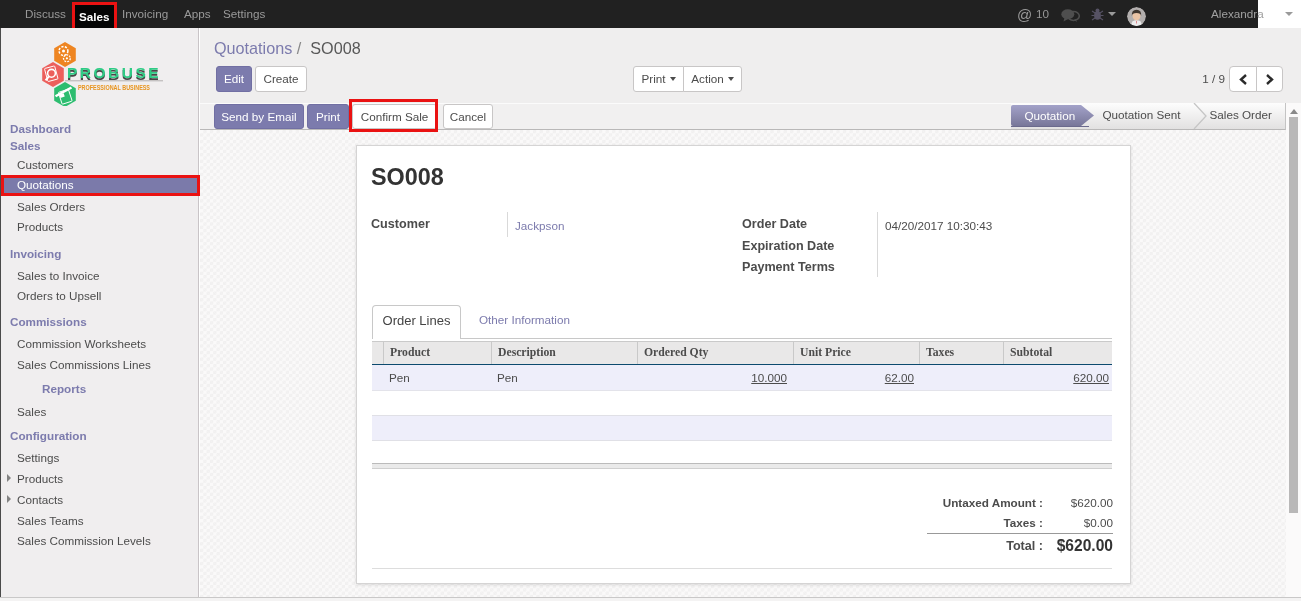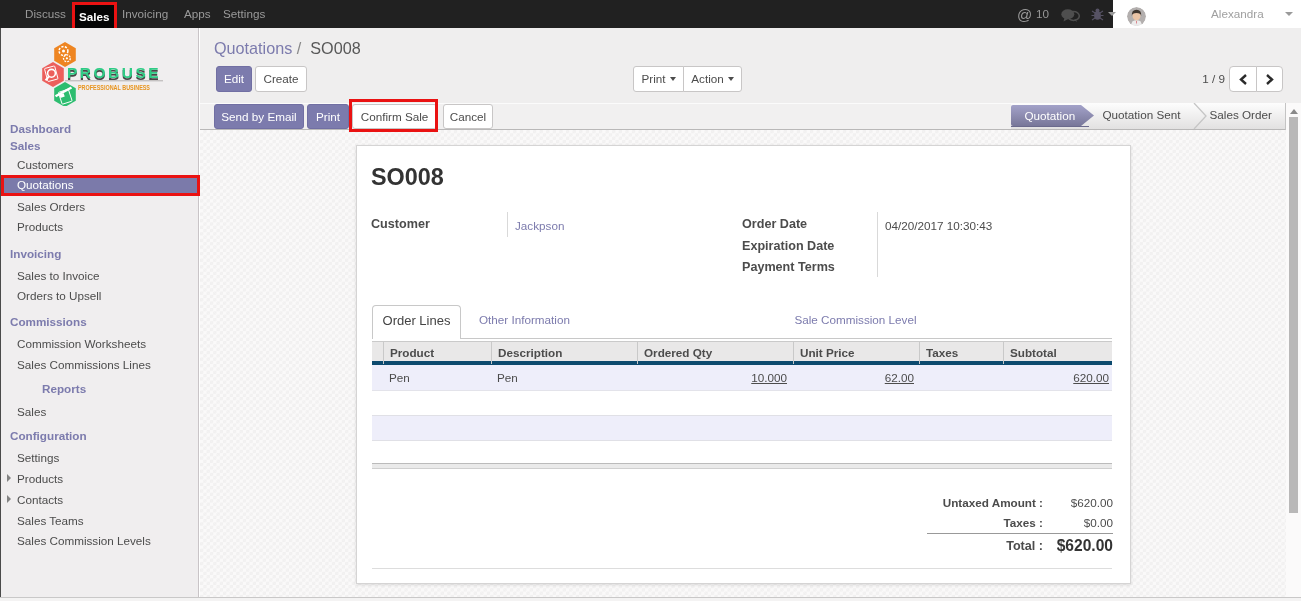--- a/index.html
+++ b/index.html
@@ -1,19 +1,19 @@
 <!DOCTYPE html>
 <html><head><meta charset="utf-8"><style>
 * { margin:0; padding:0; box-sizing:border-box; }
 html,body { width:1301px; height:601px; }
 body { font-family:"Liberation Sans",sans-serif; font-size:11.7px; color:#4c4c4c; position:relative; background:#fff; overflow:hidden; }
 .abs { position:absolute; }
 
 
-#navbar { position:absolute; left:0; top:0; width:1113px; height:28px; background:#212121; }
+#navbar { position:absolute; left:0; top:0; width:1258px; height:28px; background:#212121; }
 .navitem { position:absolute; top:0; height:28px; line-height:28px; color:#9a9a9a; font-size:11.7px; }
 #salesbox { position:absolute; left:71.5px; top:1.5px; width:45.5px; height:29px; border:3.5px solid #ea1212; background:#050505; color:#fff; font-weight:bold; text-align:center; line-height:23px; font-size:11.7px; }
 .nav-right { position:absolute; top:0; height:28px; color:#979797; }
 
 
 #sidebar { position:absolute; left:0; top:28px; width:199px; height:573px; background:#f0eeef; border-right:1px solid #c9c4c7; border-left:1px solid #4a4a4a; }
 .side-head { position:absolute; left:9px; color:#7c7bad; font-weight:bold; font-size:11.7px; line-height:15px; }
 .side-item { position:absolute; left:16px; color:#4c4c4c; font-size:11.7px; line-height:15px; }
 #quot-row { position:absolute; left:0; top:147px; width:199px; height:21px; border:3px solid #ea1212; background:#7b7aaa; }
 #quot-row span { position:absolute; left:13px; top:-1.5px; color:#fff; line-height:15px; }
@@ -53,21 +53,21 @@
 .vsep { position:absolute; width:1px; background:#d9d9d9; }
 .link { color:#7c7bad; }
 
 
 #tabbar { position:absolute; left:15px; top:157px; width:740px; height:35.5px; border-bottom:1px solid #c8c8c8; }
 #tab-active { position:absolute; left:0px; top:1.5px; width:89px; height:34px; background:#fff; border:1px solid #c8c8c8; border-bottom:none; border-radius:4px 4px 0 0; line-height:30px; text-align:center; color:#444; font-size:13px; }
 .tab { position:absolute; top:1px; height:34px; line-height:31px; color:#7c7bad; font-size:11.7px; }
 
 
 #olist { position:absolute; left:15px; top:195px; width:740px; font-size:11.7px; }
-#ohead { position:absolute; left:0; top:0; width:740px; height:24px; background:#e9e8e8; border-top:1px solid #cacaca; border-bottom:4px solid #0c4a6e; }
+#ohead { position:absolute; left:0; top:0; width:740px; height:24px; background:#e9e8e8; border-top:1px solid #cacaca; border-bottom:1px solid #0c4a6e;font-family:Liberation Serif, serif; }
 .hcell { position:absolute; top:0; height:22px; line-height:22px; font-weight:bold; color:#4c4c4c; border-left:1px solid #c9c9c9; padding-left:6px; }
 .orow { position:absolute; left:0; width:740px; height:25px; }
 .oc { position:absolute; top:0; height:25px; line-height:25px; }
 .num { text-align:right;text-decoration:underline; }
 .lav { background:#eeeefa; }
 
 
 .tot-label { position:absolute; font-weight:bold; color:#4c4c4c; text-align:right; font-size:11.7px; line-height:15px; }
 .tot-val { position:absolute; text-align:right; color:#4c4c4c; font-size:11.7px; line-height:15px; }
 </style></head><body>
@@ -205,21 +205,20 @@
   <div class="vsep" style="left:150px; top:66px; height:25px;"></div>
   <div class="fval link" style="left:158px; top:72px;">Jackpson</div>
   <div class="flabel" style="left:385px; top:71px;">Order Date</div>
   <div class="flabel" style="left:385px; top:92.6px;">Expiration Date</div>
   <div class="flabel" style="left:385px; top:114.2px;">Payment Terms</div>
   <div class="vsep" style="left:520px; top:66px; height:65px;"></div>
   <div class="fval" style="left:528px; top:72px;">04/20/2017 10:30:43</div>
 
   <div id="tabbar">
     <div class="tab" style="left:107px;">Other Information</div>
-    <div class="tab" style="left:422.4px;">Sale Commission Level</div>
     <div id="tab-active">Order Lines</div>
   </div>
 
   <div id="olist">
     <div id="ohead">
       <div class="hcell" style="left:11px; width:108px;">Product</div>
       <div class="hcell" style="left:119px; width:146px;">Description</div>
       <div class="hcell" style="left:265px; width:156px;">Ordered Qty</div>
       <div class="hcell" style="left:421px; width:126px;">Unit Price</div>
       <div class="hcell" style="left:547px; width:84px;">Taxes</div>

